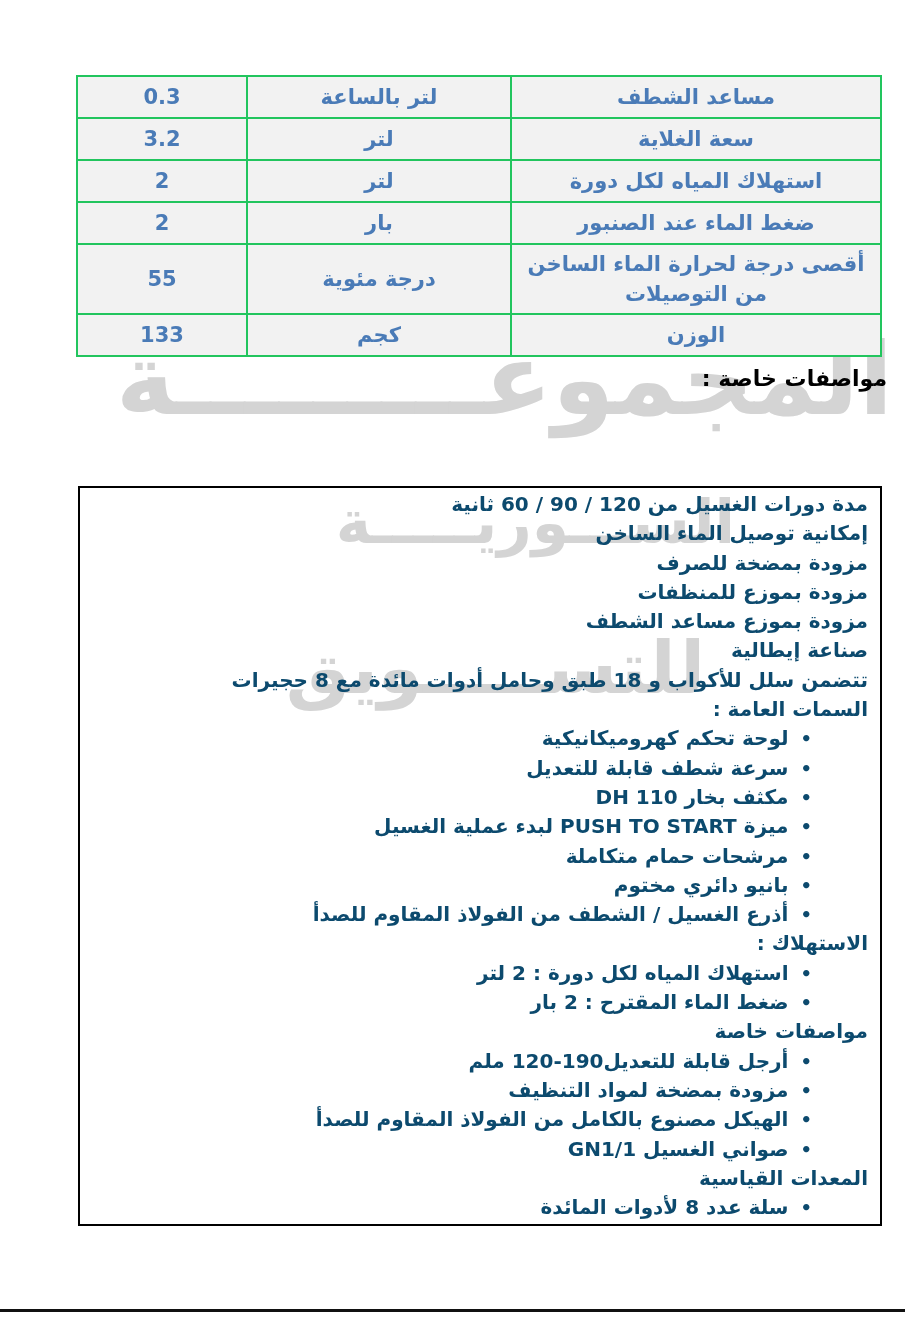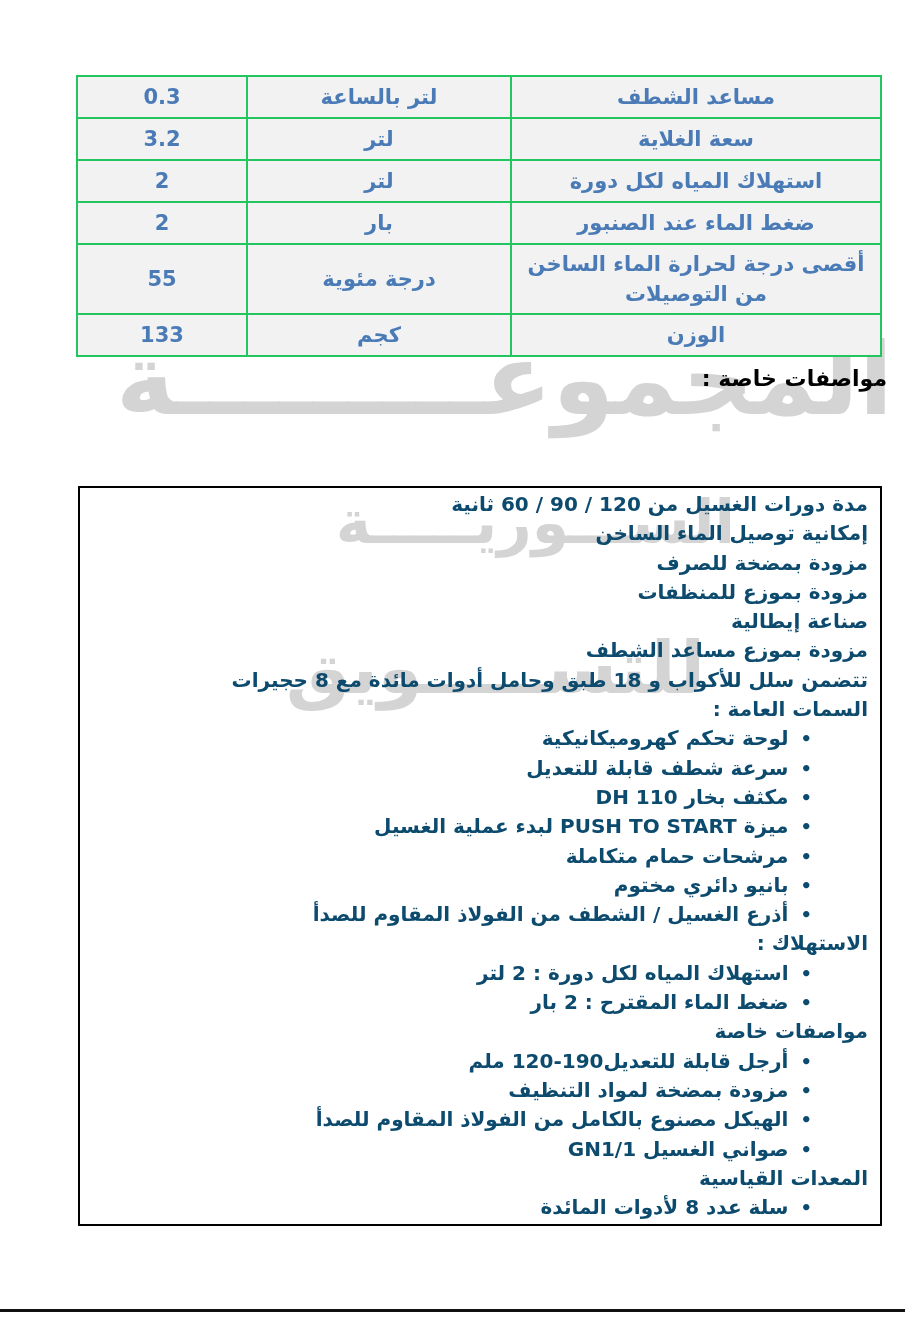--- a/index.html
+++ b/index.html
@@ -142,22 +142,22 @@
     </tbody>
   </table>
 
   <div class="heading">مواصفات خاصة :</div>
 
   <div class="spec-box">
     <div class="ln"><span class="t">مدة دورات الغسيل من 120 / 90 / 60 ثانية</span></div>
     <div class="ln"><span class="t">إمكانية توصيل الماء الساخن</span></div>
     <div class="ln"><span class="t">مزودة بمضخة للصرف</span></div>
     <div class="ln"><span class="t">مزودة بموزع للمنظفات</span></div>
+    <div class="ln"><span class="t">مزودة بموزع مساعد الشطف</span></div>
     <div class="ln"><span class="t">صناعة إيطالية</span></div>
-    <div class="ln"><span class="t">مزودة بموزع مساعد الشطف</span></div>
     <div class="ln"><span class="t">تتضمن سلل للأكواب و 18 طبق وحامل أدوات مائدة مع 8 حجيرات</span></div>
     <div class="ln"><span class="t">السمات العامة :</span></div>
     <div class="ln b"><span class="dot">•</span><span class="t">لوحة تحكم كهروميكانيكية</span></div>
     <div class="ln b"><span class="dot">•</span><span class="t">سرعة شطف قابلة للتعديل</span></div>
     <div class="ln b"><span class="dot">•</span><span class="t">مكثف بخار DH 110</span></div>
     <div class="ln b"><span class="dot">•</span><span class="t">ميزة PUSH TO START لبدء عملية الغسيل</span></div>
     <div class="ln b"><span class="dot">•</span><span class="t">مرشحات حمام متكاملة</span></div>
     <div class="ln b"><span class="dot">•</span><span class="t">بانيو دائري مختوم</span></div>
     <div class="ln b"><span class="dot">•</span><span class="t">أذرع الغسيل / الشطف من الفولاذ المقاوم للصدأ</span></div>
     <div class="ln"><span class="t">الاستهلاك :</span></div>

